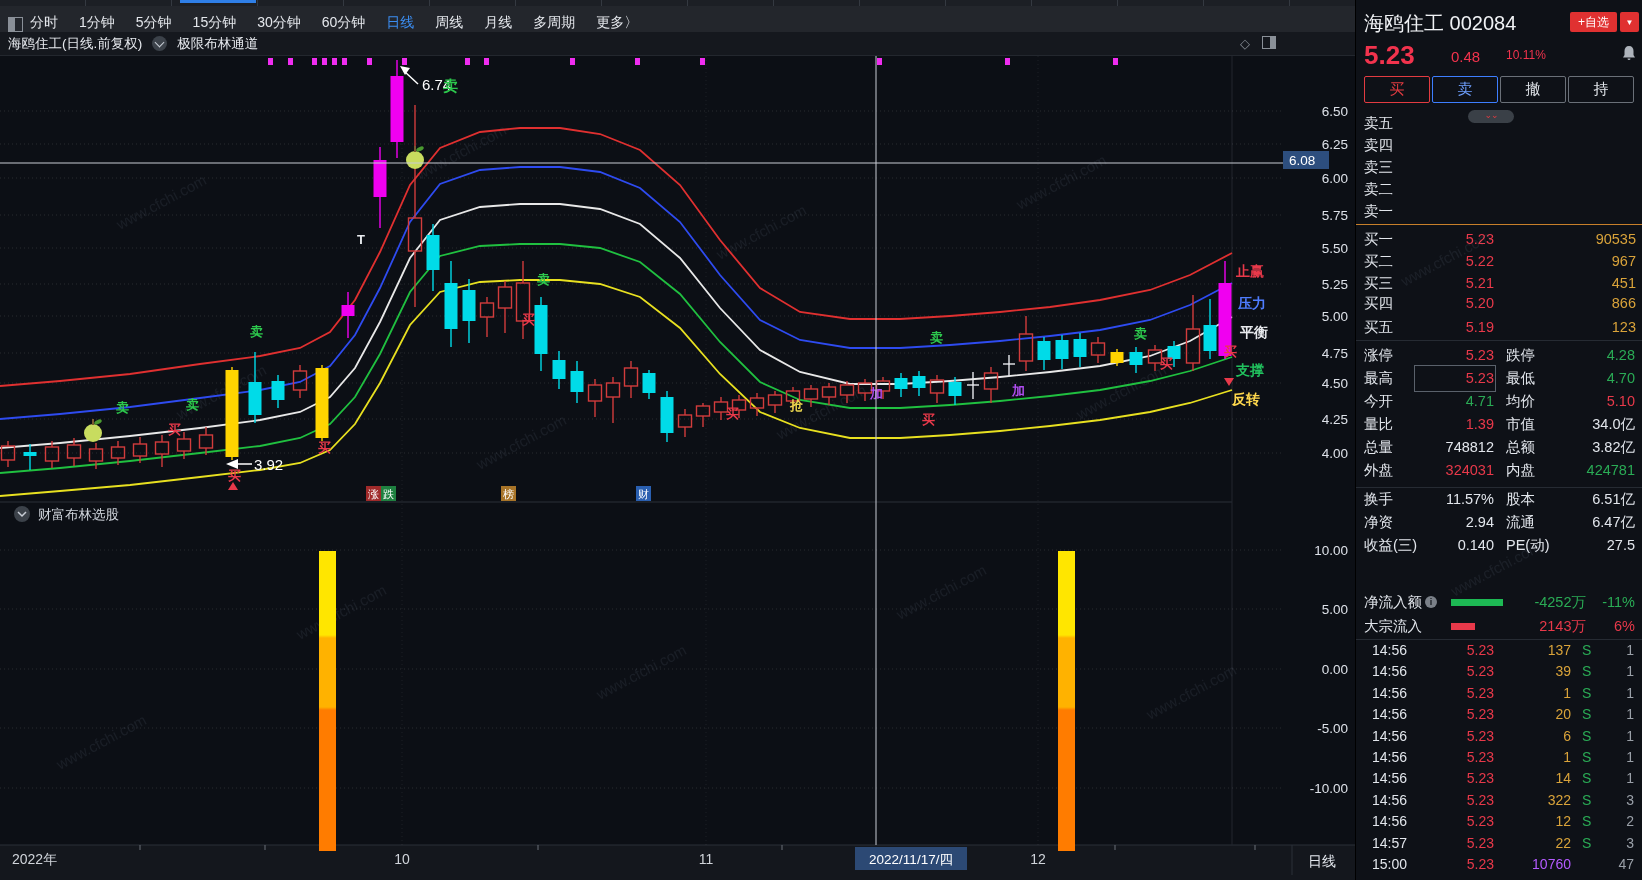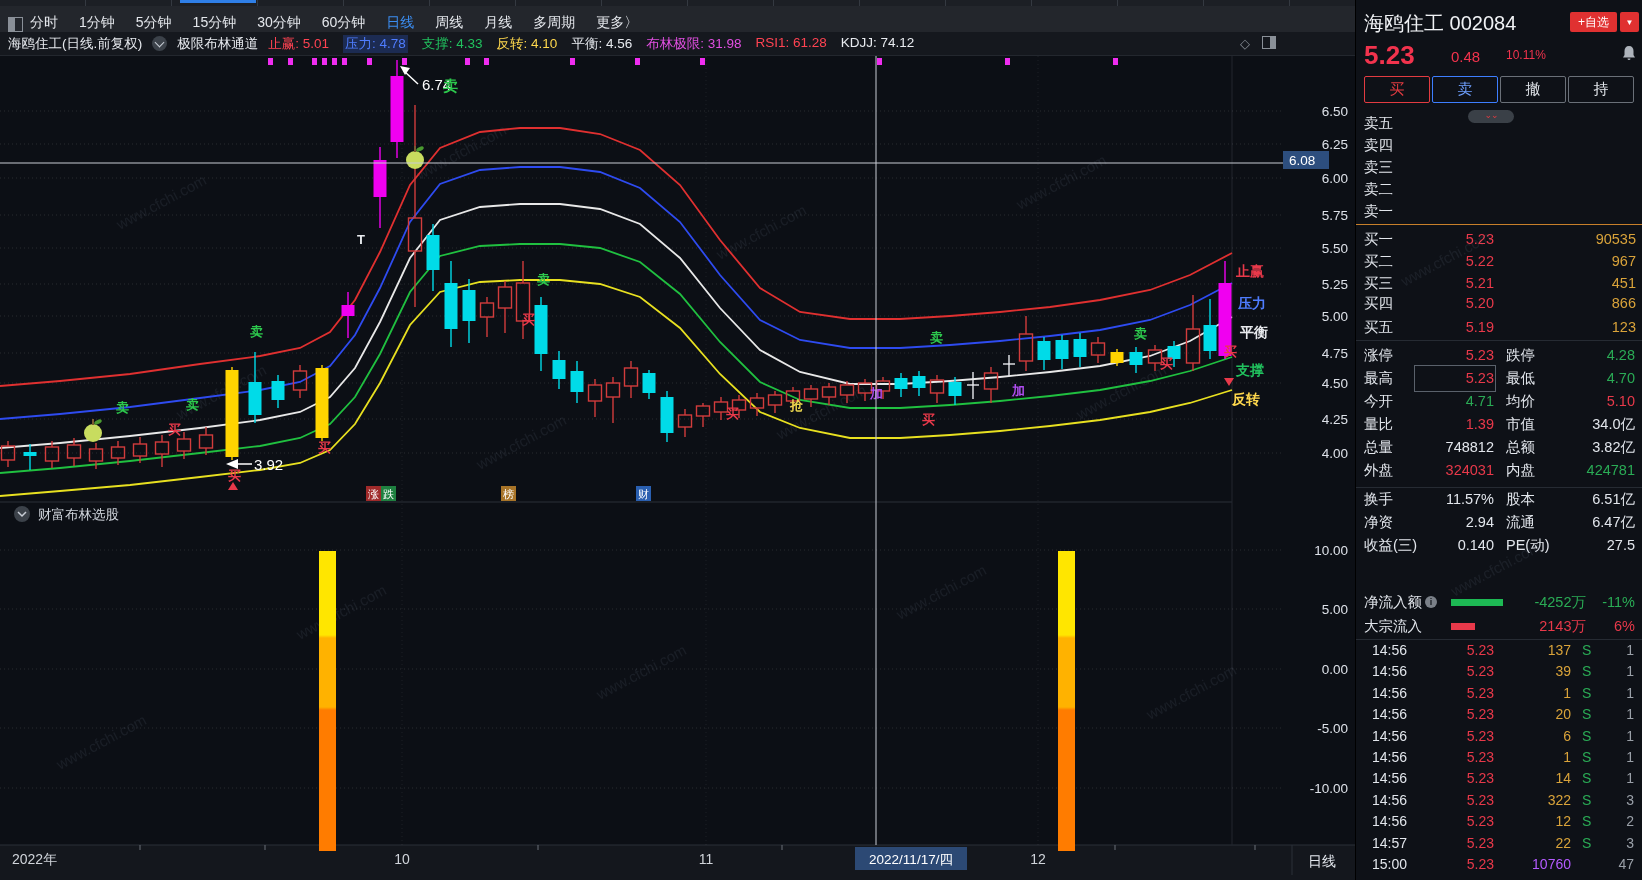--- a/index.html
+++ b/index.html
@@ -100,30 +100,20 @@
       <span class="tbitem">月线</span>
       <span class="tbitem">多周期</span>
       <span class="tbitem">更多〉</span>
     </div>
 </div>
 
 <div id="indbar" class="abs">
   <span>海鸥住工(日线.前复权)</span>
   <span class="circlechev"></span>
   <span>极限布林通道</span>
-  <span id="ind-stats" style="display:flex;gap:14px;">
-      <span class="stat" style="color: rgb(255, 67, 82);">止赢: 5.01</span>
-      <span class="stat hl" style="color: rgb(79, 125, 255);">压力: 4.78</span>
-      <span class="stat" style="color: rgb(33, 194, 94);">支撑: 4.33</span>
-      <span class="stat" style="color: rgb(255, 216, 77);">反转: 4.10</span>
-      <span class="stat" style="color: rgb(232, 235, 240);">平衡: 4.56</span>
-      <span class="stat" style="color: rgb(225, 79, 225);">布林极限: 31.98</span>
-      <span class="stat" style="color: rgb(255, 67, 82);">RSI1: 61.28</span>
-      <span class="stat" style="color: rgb(232, 235, 240);">KDJJ: 74.12</span>
-    </span>
 </div>
 <div id="ind-icons" class="abs">
   <span>◇</span>
   <span class="paneicon"></span>
 </div>
 
 <svg id="chart-svg" class="abs" style="left:0;top:0;" width="1355" height="880" viewBox="0 0 1355 880">
     <rect x="0" y="56" width="1355" height="789" fill="#0c0f15"></rect>
     <rect x="0" y="845" width="1355" height="35" fill="#14171d"></rect>
     <line x1="0" y1="845" x2="1355" y2="845" stroke="#2b3038" stroke-width="1"></line>

